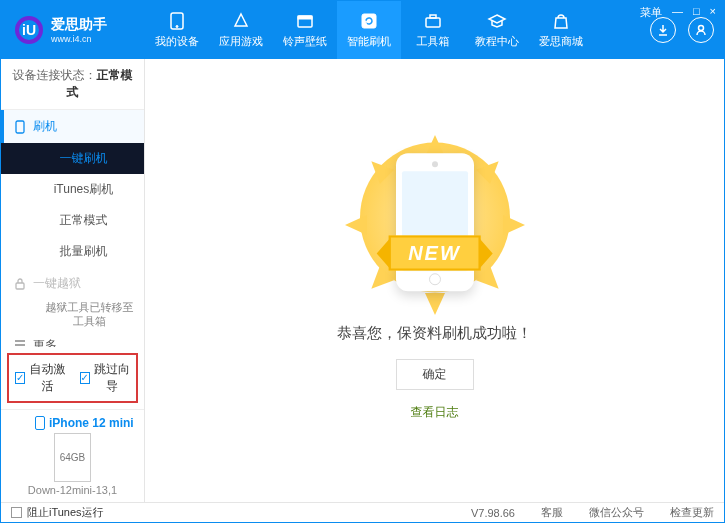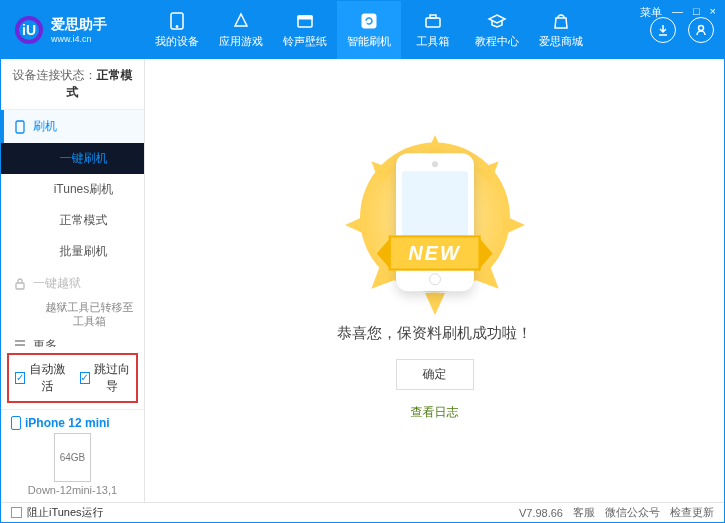--- a/index.html
+++ b/index.html
@@ -36,21 +36,21 @@
 .side-head.active { color: #0a8cf0; border-left: 3px solid #0a8cf0; background: #f5faff; padding-left: 9px; }
 .side-sub { padding: 7px 12px 7px 34px; color: #555; cursor: pointer; }
 .side-sub.active { background: #0f172a; color: #0a8cf0; }
 .side-note { font-size: 11px; color: #888; padding-left: 34px; line-height: 1.3; }
 
 .checks { border: 2px solid #d83a3a; margin: 6px; padding: 6px 6px; display: flex; gap: 14px; }
 .chk { display: flex; align-items: center; gap: 4px; color: #333; cursor: pointer; }
 .chk .box { width: 12px; height: 12px; border: 1px solid #0a8cf0; display: inline-flex; align-items: center; justify-content: center; color: #0a8cf0; font-size: 10px; line-height: 1; }
 
 .device { padding: 6px 10px; border-top: 1px solid #eee; }
-.dev-row { display: flex; align-items: center; gap: 4px; color: #0a8cf0; font-weight: bold; }
+.dev-row { display: flex; align-items: center; gap: 4px; color: #0a8cf0; font-weight: bold; margin-left: 24px; }
 .dev-row .ico { width: 10px; height: 14px; border: 1.5px solid #0a8cf0; border-radius: 2px; }
 .badge { display: inline-block; border: 1px solid #ccc; border-radius: 0; padding: 18px 5px; font-size: 10px; color: #777; margin-top: 3px; }
 .dev-meta { font-size: 11px; color: #888; margin-top: 2px; }
 
 .main { flex: 1; display: flex; flex-direction: column; align-items: center; justify-content: center; position: relative; }
 .phone-illus { position: relative; width: 180px; height: 170px; margin-bottom: 14px; }
 .sun { position: absolute; left: 50%; top: 50%; transform: translate(-50%,-55%); width: 150px; height: 150px; border-radius: 50%; background: radial-gradient(circle,#ffe9a8 0%,#ffd255 70%); }
 .ray { position: absolute; left: 50%; top: 50%; width: 0; height: 0; border-left: 10px solid transparent; border-right: 10px solid transparent; border-bottom: 22px solid #ffd255; transform-origin: center 90px; }
 .phone { position: absolute; left: 50%; top: 50%; transform: translate(-50%,-52%); width: 78px; height: 138px; background: #fff; border-radius: 12px; box-shadow: 0 4px 12px rgba(0,0,0,.15); }
 .phone:before { content:""; position:absolute; top:8px; left:50%; transform:translateX(-50%); width:6px; height:6px; border-radius:50%; background:#ddd; }
@@ -61,21 +61,21 @@
 .ribbon:before{left:-14px;border-right:14px solid #f5b400;}
 .ribbon:after{right:-14px;border-left:14px solid #f5b400;}
 
 .success-text { font-size: 15px; color: #444; margin-bottom: 16px; }
 .ok-btn { border: 1px solid #ddd; background: #fff; padding: 6px 26px; font-size: 12px; cursor: pointer; color: #444; }
 .log-link { margin-top: 14px; font-size: 12px; color: #4d7c0f; cursor: pointer; }
 
 .footer { height: 20px; border-top: 1px solid #e5e5e5; display: flex; align-items: center; padding: 0 10px; font-size: 11px; color: #666; }
 .footer .left { display: flex; align-items: center; gap: 5px; flex: 1; }
 .footer .left .box { width: 11px; height: 11px; border: 1px solid #999; }
-.footer .right { display: flex; align-items: center; gap: 10px; }
+.footer .right { display: flex; align-items: center; gap: 26px; }
 .footer .right span { cursor: pointer; }
 </style>
 </head>
 <body>
 
 <div class="window">
 
   <div class="header">
     <div class="win-controls">
       <span>菜单</span>

